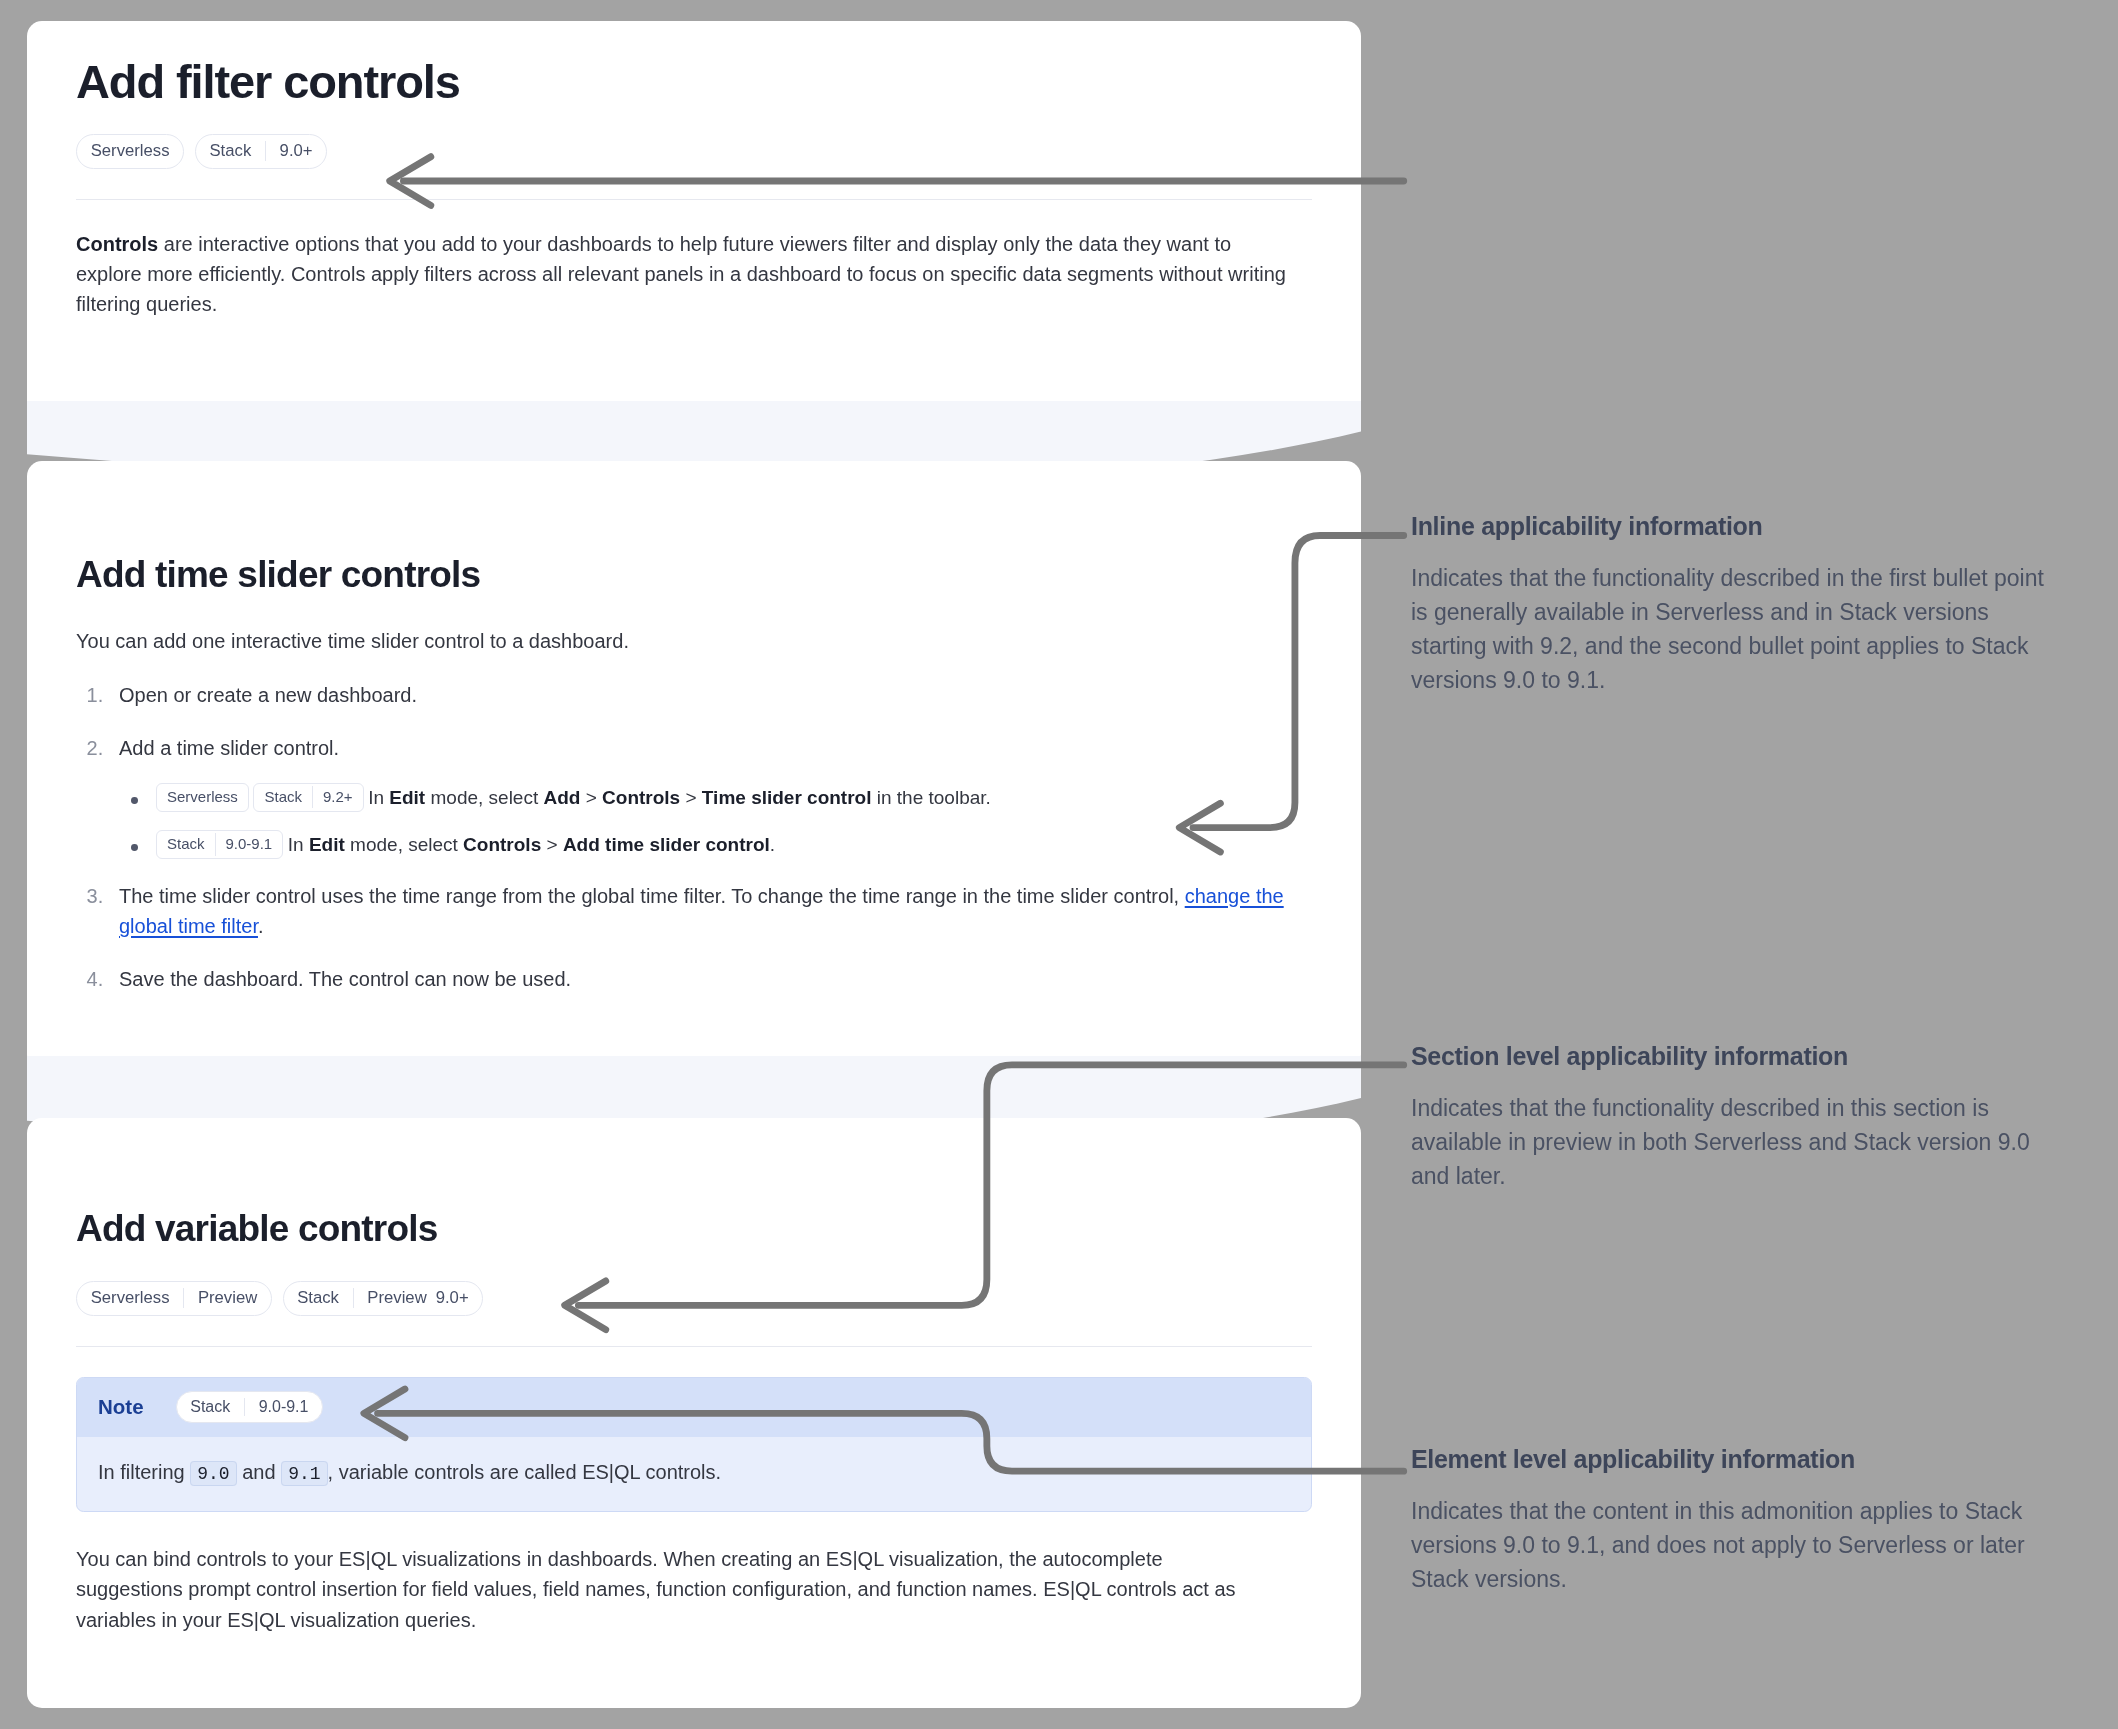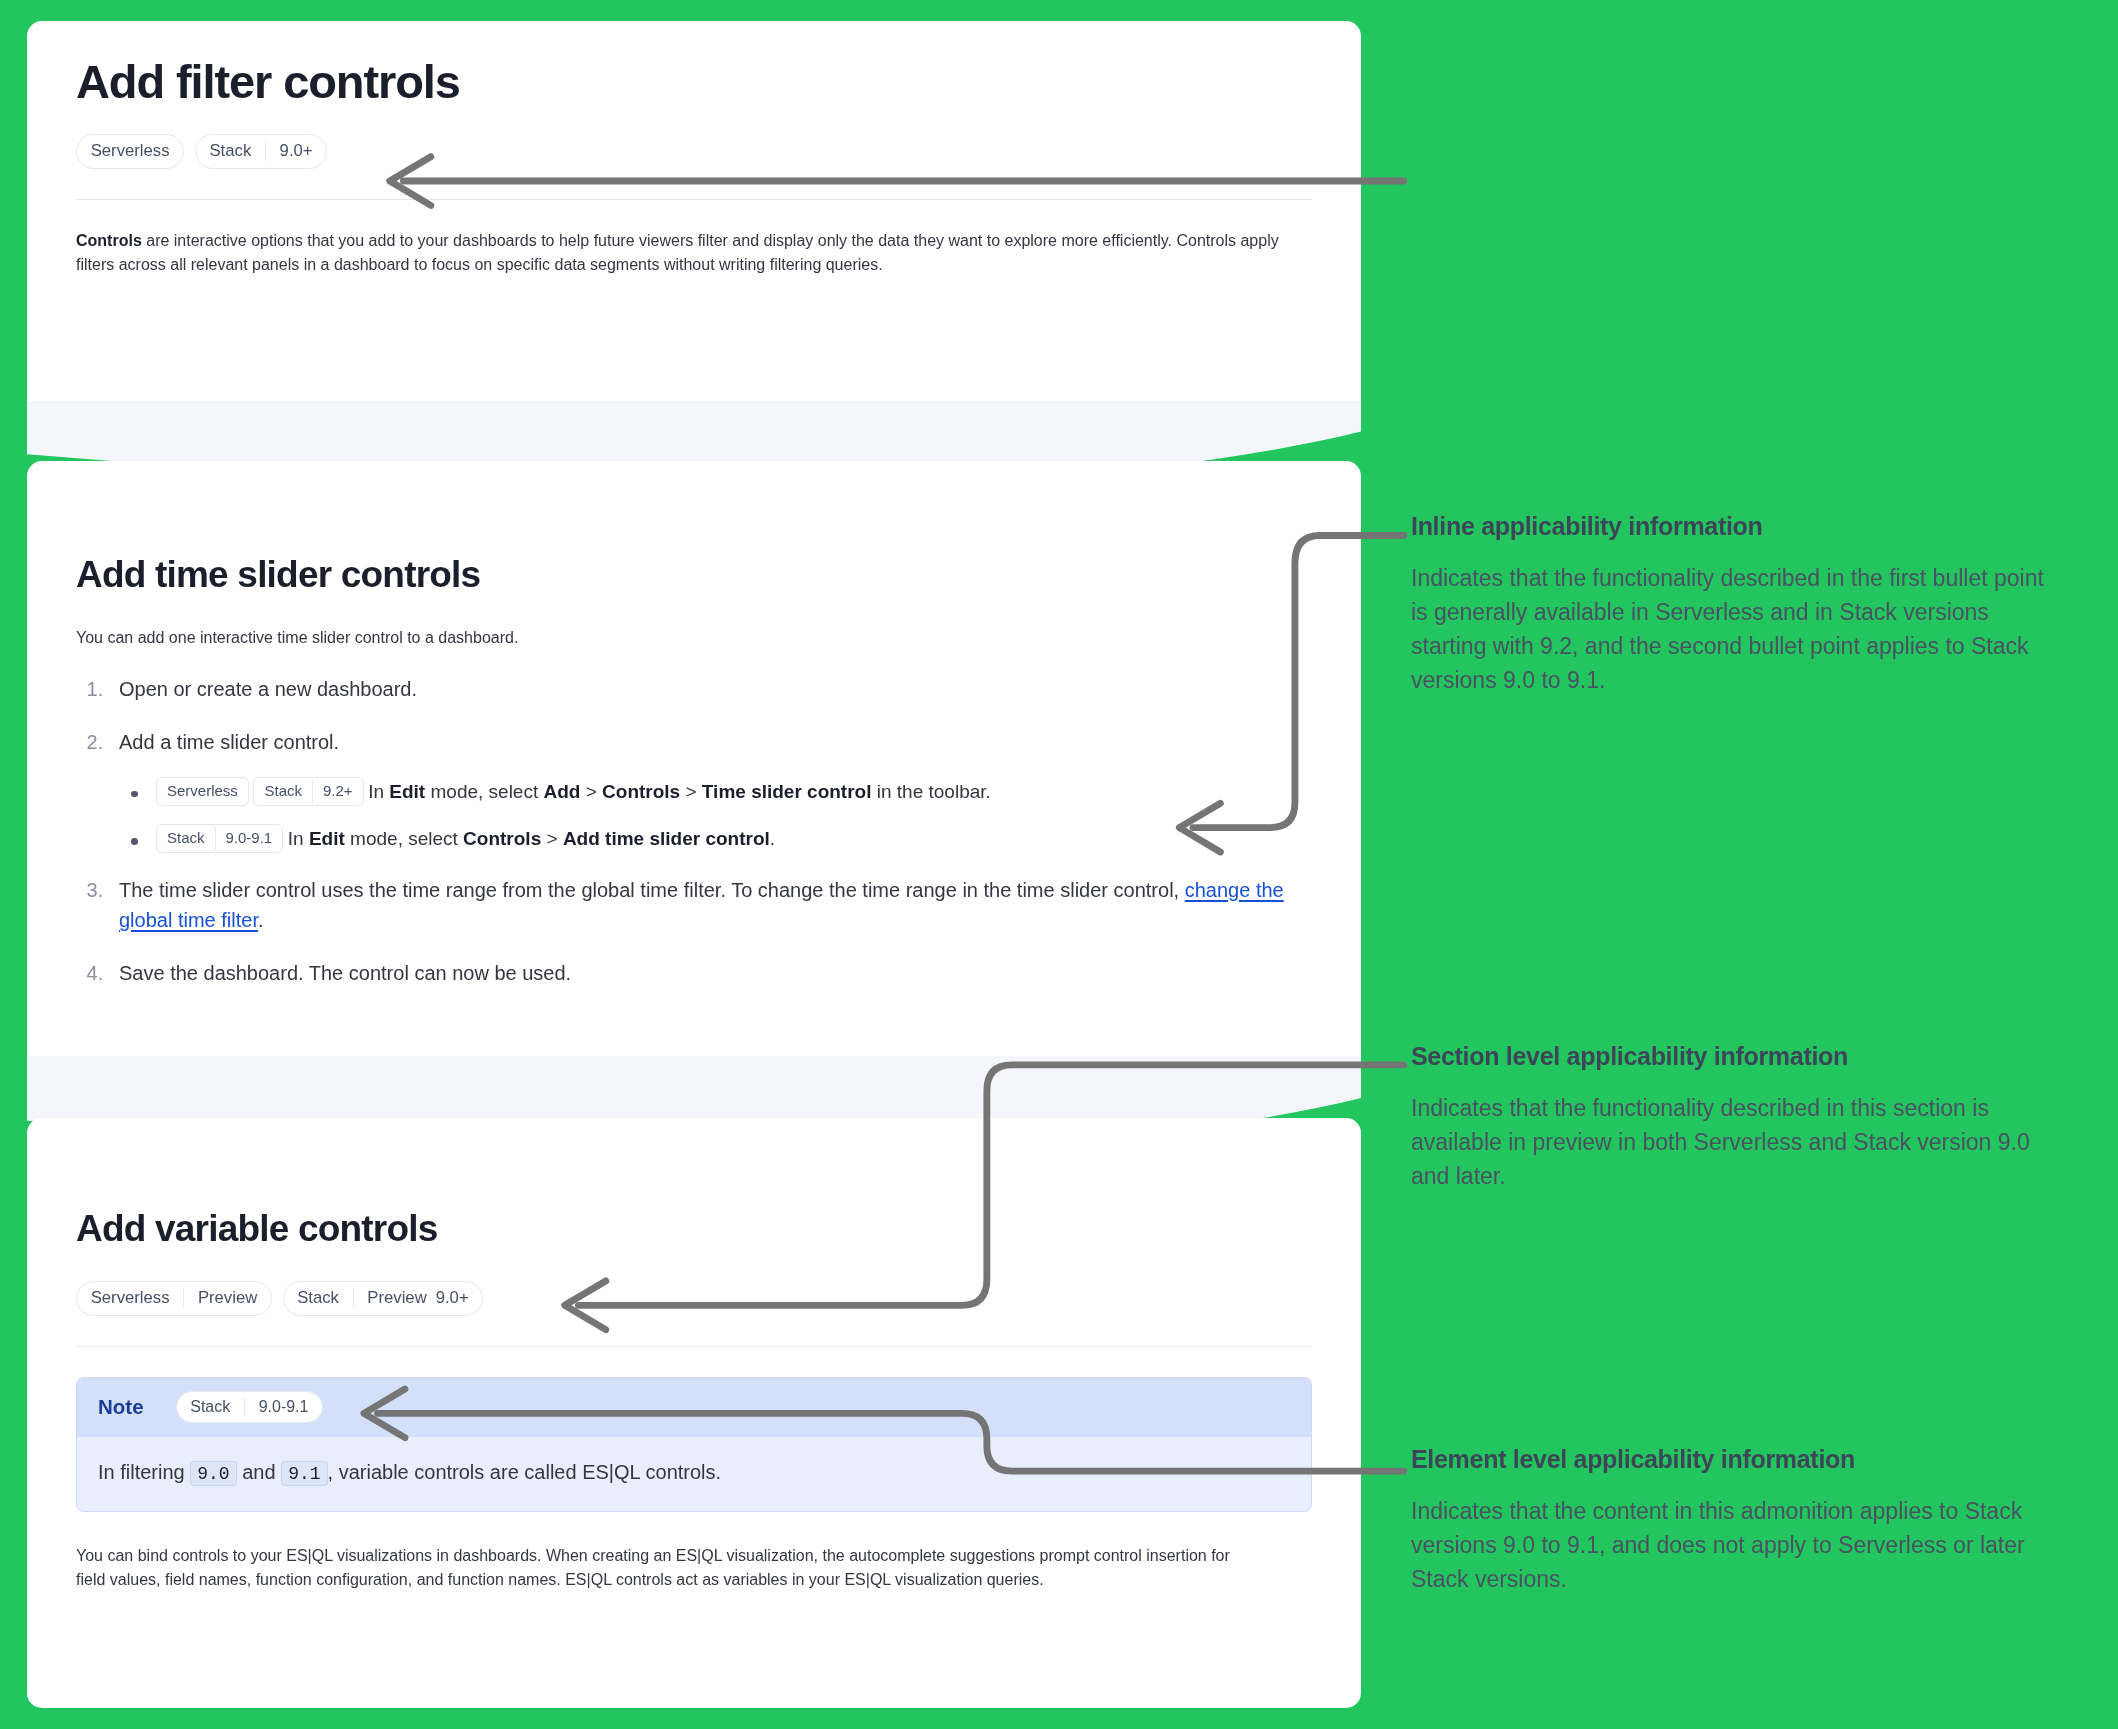--- a/index.html
+++ b/index.html
@@ -10,21 +10,21 @@
     background: #f4f6fb;
     font-family: "Liberation Sans", sans-serif;
     -webkit-font-smoothing: antialiased;
   }
 
   #page {
     position: relative;
     width: 2119px;
     height: 1729px;
     overflow: hidden;
-    background: #22c55e;
+    background: #a3a3a3;
   }
 
   
   .doc-col {
     position: absolute;
     left: 27px;
     top: 21px;
     width: 1334px;
     height: 1687px;
   }
@@ -69,21 +69,21 @@
 
   h2.section-title {
     font-size: 37px;
     line-height: 1.15;
     font-weight: 700;
     letter-spacing: -0.8px;
     color: #1b1f2b;
   }
 
   p.body, li.body {
-    font-size: 16px;
+    font-size: 20px;
     line-height: 1.52;
     color: #343741;
   }
 
   b, strong { font-weight: 700; color: #1b1f2b; }
 
   a.doclink {
     color: #1750d8;
     text-decoration: underline;
     text-underline-offset: 3px;

